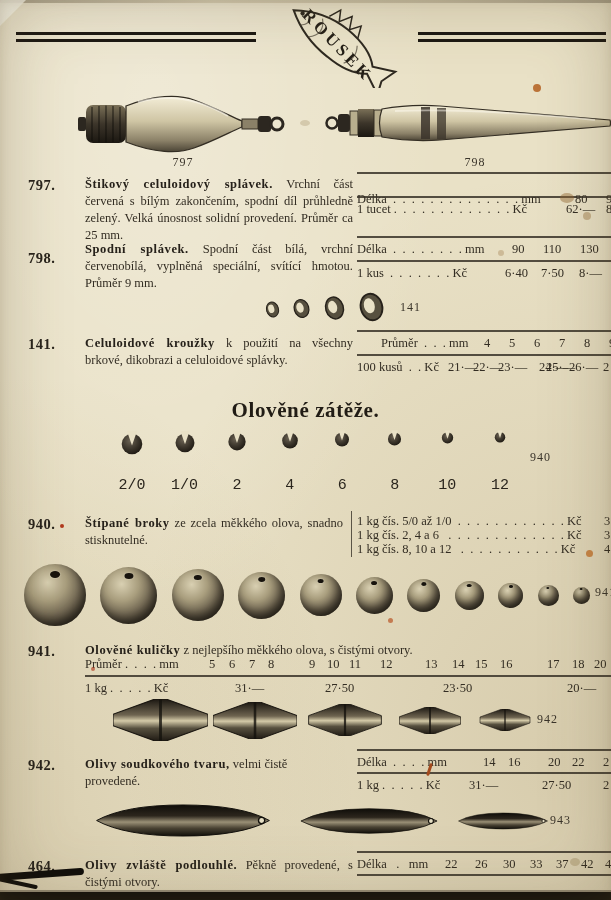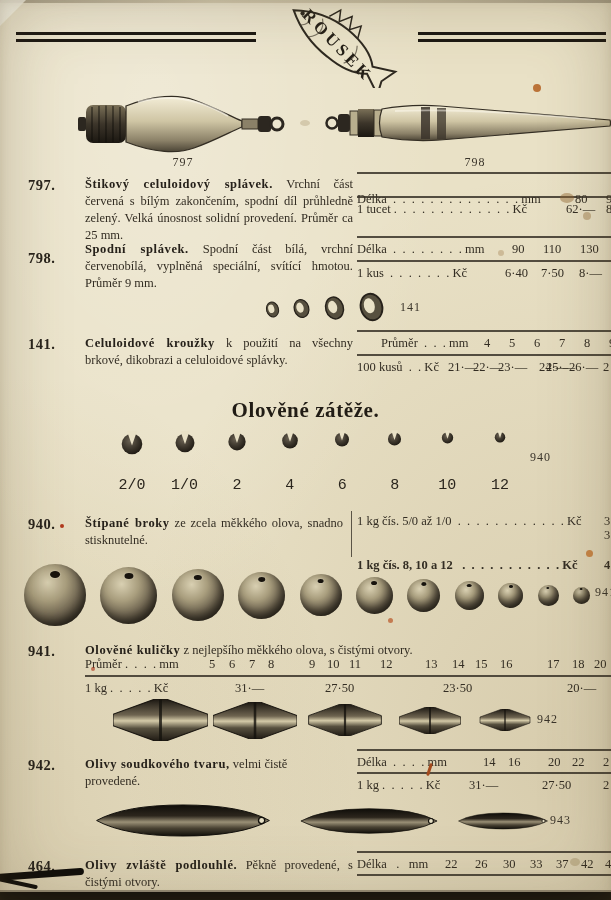--- a/index.html
+++ b/index.html
@@ -284,23 +284,24 @@
   <div>
     <div class="num" style="top:516px;">940.</div>
     <p class="desc" style="top:515px;width:258px;"><b>Štípané broky</b> <span>ze zcela měkkého olova, snadno stisknutelné.</span></p>
     <div class="ptable" style="left:357px;top:513px;">
       <div class="vdiv" style="left:-6px;top:-2px;height:46px;"></div>
       <div class="trow" style="top:0;">
         <span class="thead">1 kg čís. 5/0 až 1/0  .  .  .  .  .  .  .  .  .  .  .  . Kč</span>
         <span class="tv" style="left:247px;">3</span>
       </div>
       <div class="trow" style="top:14px;">
+        <span class="thead">1 kg čís. 2, 4 a 6   .  .  .  .  .  .  .  .  .  .  .  .  . Kč</span>
         <span class="tv" style="left:247px;">3</span>
       </div>
-      <div class="trow" style="top:44px;font-weight:bold;">
+      <div class="trow" style="top:28px;">
         <span class="thead">1 kg čís. 8, 10 a 12   .  .  .  .  .  .  .  .  .  .  . Kč</span>
         <span class="tv" style="left:247px;">4</span>
       </div>
     </div>
   </div>
 
   <div class="ballrow">
     <div class="ball" style="width:62px;height:62px;">
         <div class="hole"></div>
       </div>

